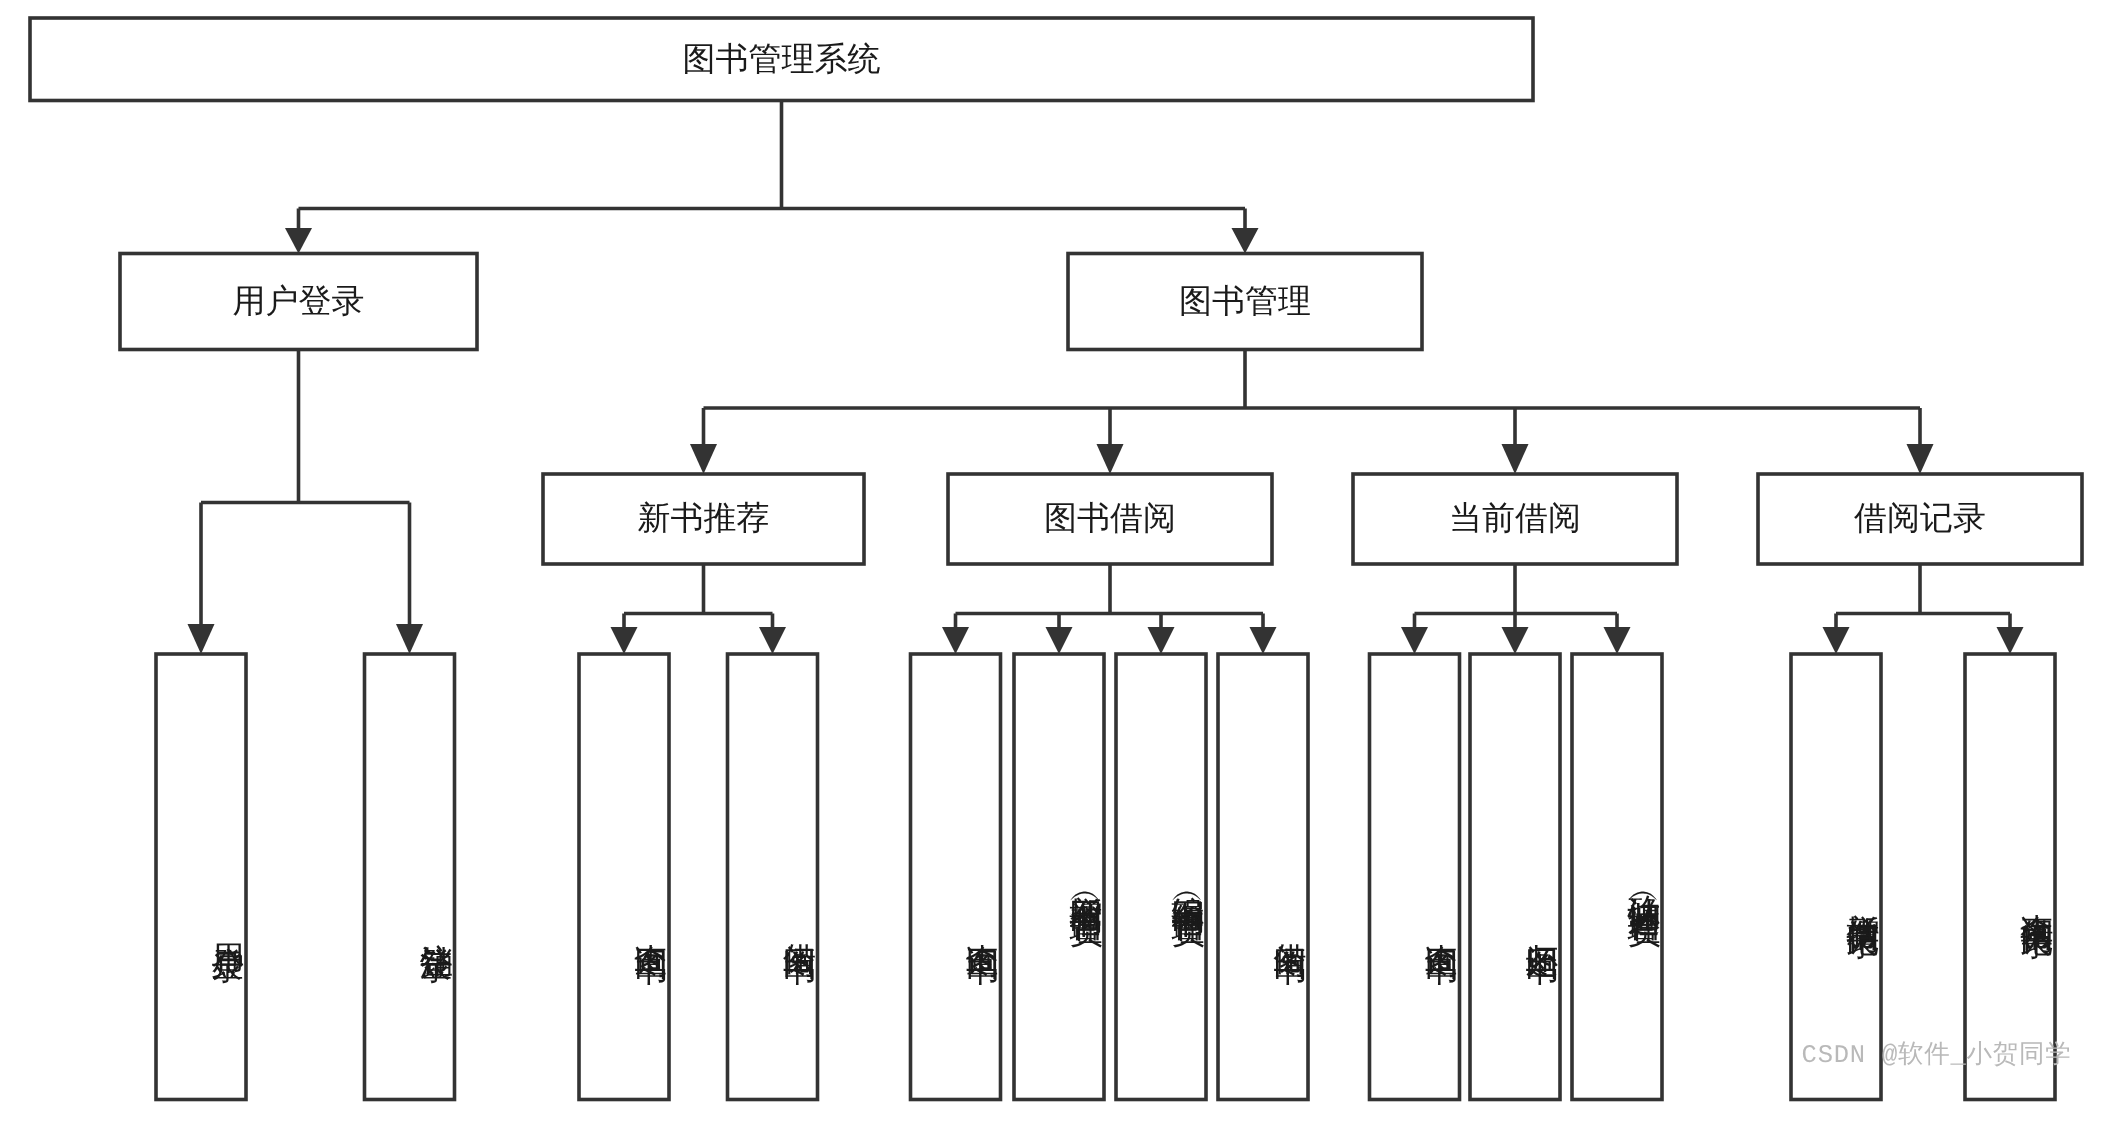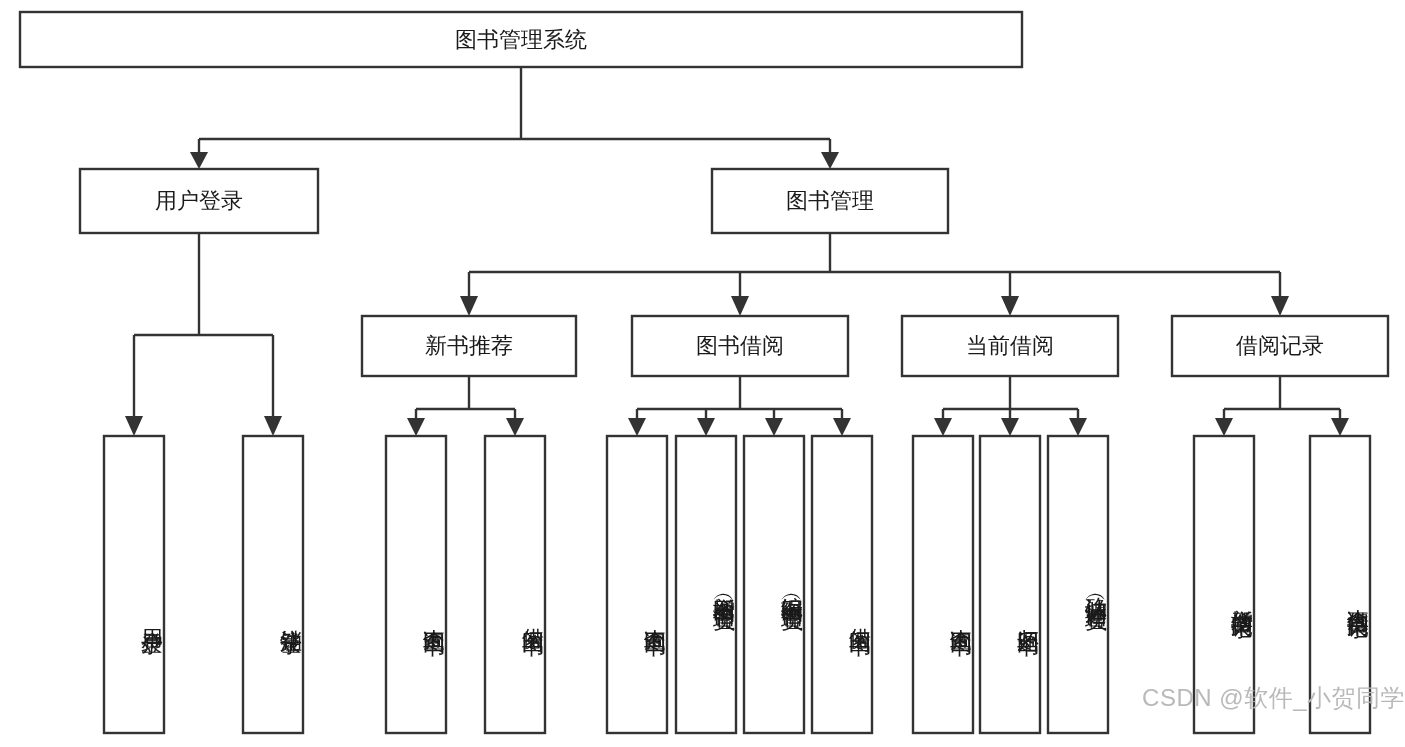--- a/index.html
+++ b/index.html
@@ -59,24 +59,24 @@
     color: #1a1a1a;
     letter-spacing: 2px;
     display: flex;
     align-items: flex-start;
     justify-content: center;
     white-space: nowrap;
     pointer-events: none;
   }
   .watermark {
     position: absolute;
-    right: 0;
+    right: 24px;
     bottom: 4px;
-    font-family: Liberation Sans, sans-serif;
-    font-size: 24px;
+    font-family: Liberation Mono, monospace;
+    font-size: 17px;
     color: #b9b9b9;
     white-space: nowrap;
     letter-spacing: 0.5px;
   }
 </style>
 </head>
 <body>
 
 <div id="diagram-root">
 

